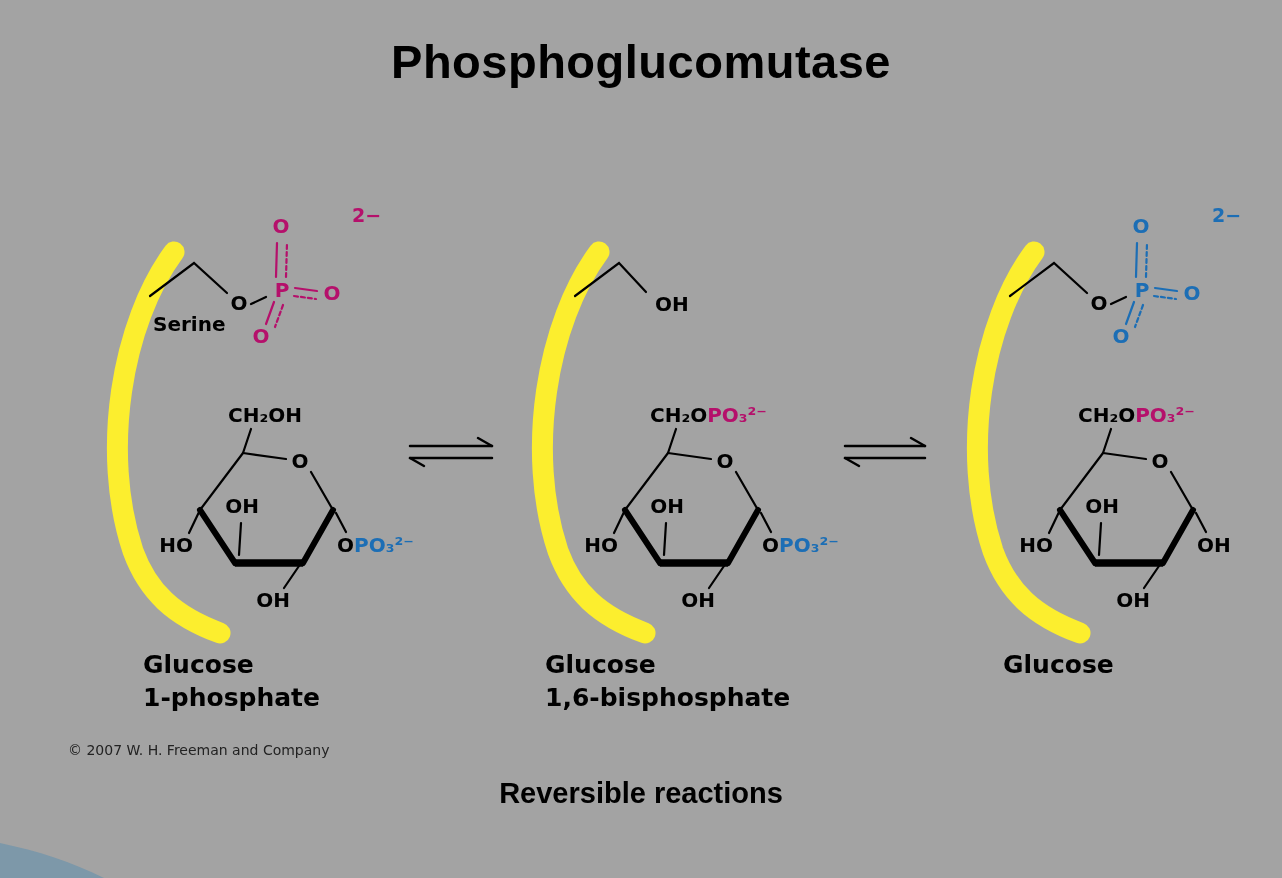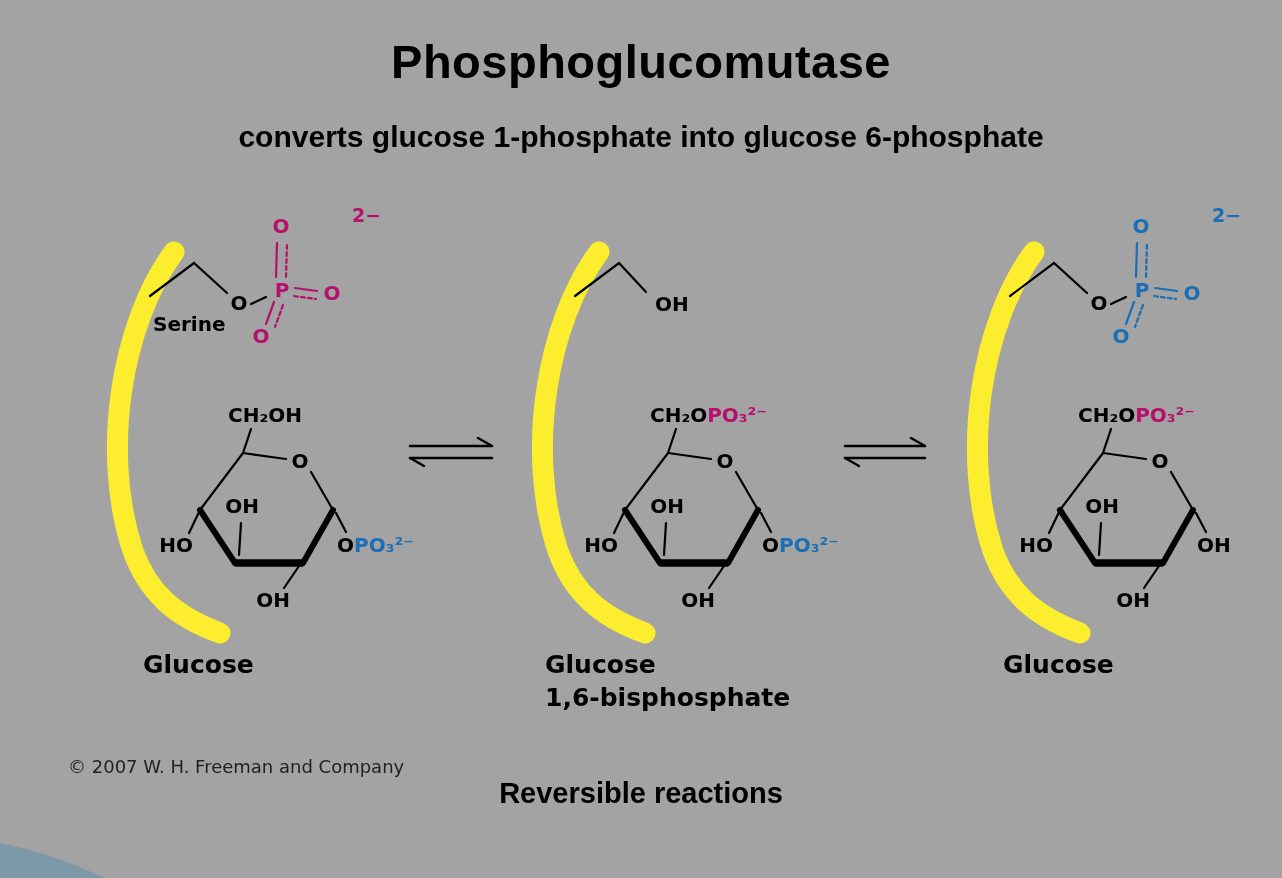--- a/index.html
+++ b/index.html
@@ -9,41 +9,40 @@
          font-size:47px;font-weight:bold;letter-spacing:.5px}
   .subtitle{position:absolute;left:0;top:120px;width:100%;text-align:center;
          font-size:30px;font-weight:bold}
   .footer{position:absolute;left:0;top:777px;width:100%;text-align:center;
          font-size:29px;font-weight:bold}
   .mol-caption{position:absolute;font-family:"DejaVu Sans",sans-serif;
          font-weight:bold;font-size:25px;line-height:33px}
   .figcap{position:absolute;left:68px;top:740px;font-family:"DejaVu Sans",sans-serif;line-height:18px}
   .figcap .l1{font-weight:bold;font-size:15px}
   .figcap .l2{font-weight:bold;font-style:italic;font-size:14px}
-  .figcap .l3{font-size:18px;color:#222;margin-top:18px}
+  .figcap .l3{font-size:14px;color:#222;margin-top:1px}
   svg.art{position:absolute;left:0;top:0}
   .atom{font:bold 20px "DejaVu Sans",sans-serif;fill:#000}
   .charge{font:bold 19px "DejaVu Sans",sans-serif}
   .bond{stroke:#000;stroke-width:2.2;fill:none;stroke-linecap:round}
   .dashed{stroke-dasharray:4 3}
   .w6{stroke:#000;stroke-width:6;fill:none;stroke-linecap:round}
   .w7{stroke:#000;stroke-width:7.5;fill:none;stroke-linecap:butt}
   .arrow{stroke:#000;stroke-width:2.5;fill:none;stroke-linecap:round}
   .enzyme{fill:none;stroke:var(--enzyme_yellow);stroke-width:21;stroke-linecap:round}
   .c-mag{fill:var(--magenta)} .c-blue{fill:var(--blue)}
   .s-mag{stroke:var(--magenta)} .s-blue{stroke:var(--blue)}
   .corner{fill:var(--corner_blue)}
 </style>
 </head>
 <body>
 
 <div class="slide">
 
   <div class="title">Phosphoglucomutase</div>
-  <div class="subtitle">converts glucose 1-phosphate into glucose 6-phosphate</div>
 
   <svg class="art" width="1282" height="878" viewBox="0 0 1282 878">
 
     <g>
       <path class="enzyme" d="M 174 252 C 122 322, 100 452, 133 551 C 148 592, 174 616, 220 633"></path>
 
       <g>
         <polyline class="bond" points="150,296 194,263 227,293"></polyline>
         <text class="atom" x="239" y="310" text-anchor="middle">O</text>
         <line class="bond" x1="251" y1="304" x2="266" y2="297"></line>
@@ -179,20 +178,21 @@
         <line class="bond" x1="1196" y1="513" x2="1206" y2="532"></line>
         <text class="atom" x="1197" y="552">OH</text>
       </g>
     </g>
 
     <path class="corner" d="M0,843 C 38,851 72,862 104,878 L0,878 Z"></path>
   </svg>
 
   <div class="mol-caption" style="left:143px;top:648px;width:240px">
     <div>Glucose</div>
+    <div>1-phosphate</div>
   </div>
   <div class="mol-caption" style="left:545px;top:648px;width:310px">
     <div>Glucose</div>
     <div>1,6-bisphosphate</div>
   </div>
   <div class="mol-caption" style="left:1003px;top:648px;width:240px">
     <div>Glucose</div>
   </div>
 
   <div class="figcap">

